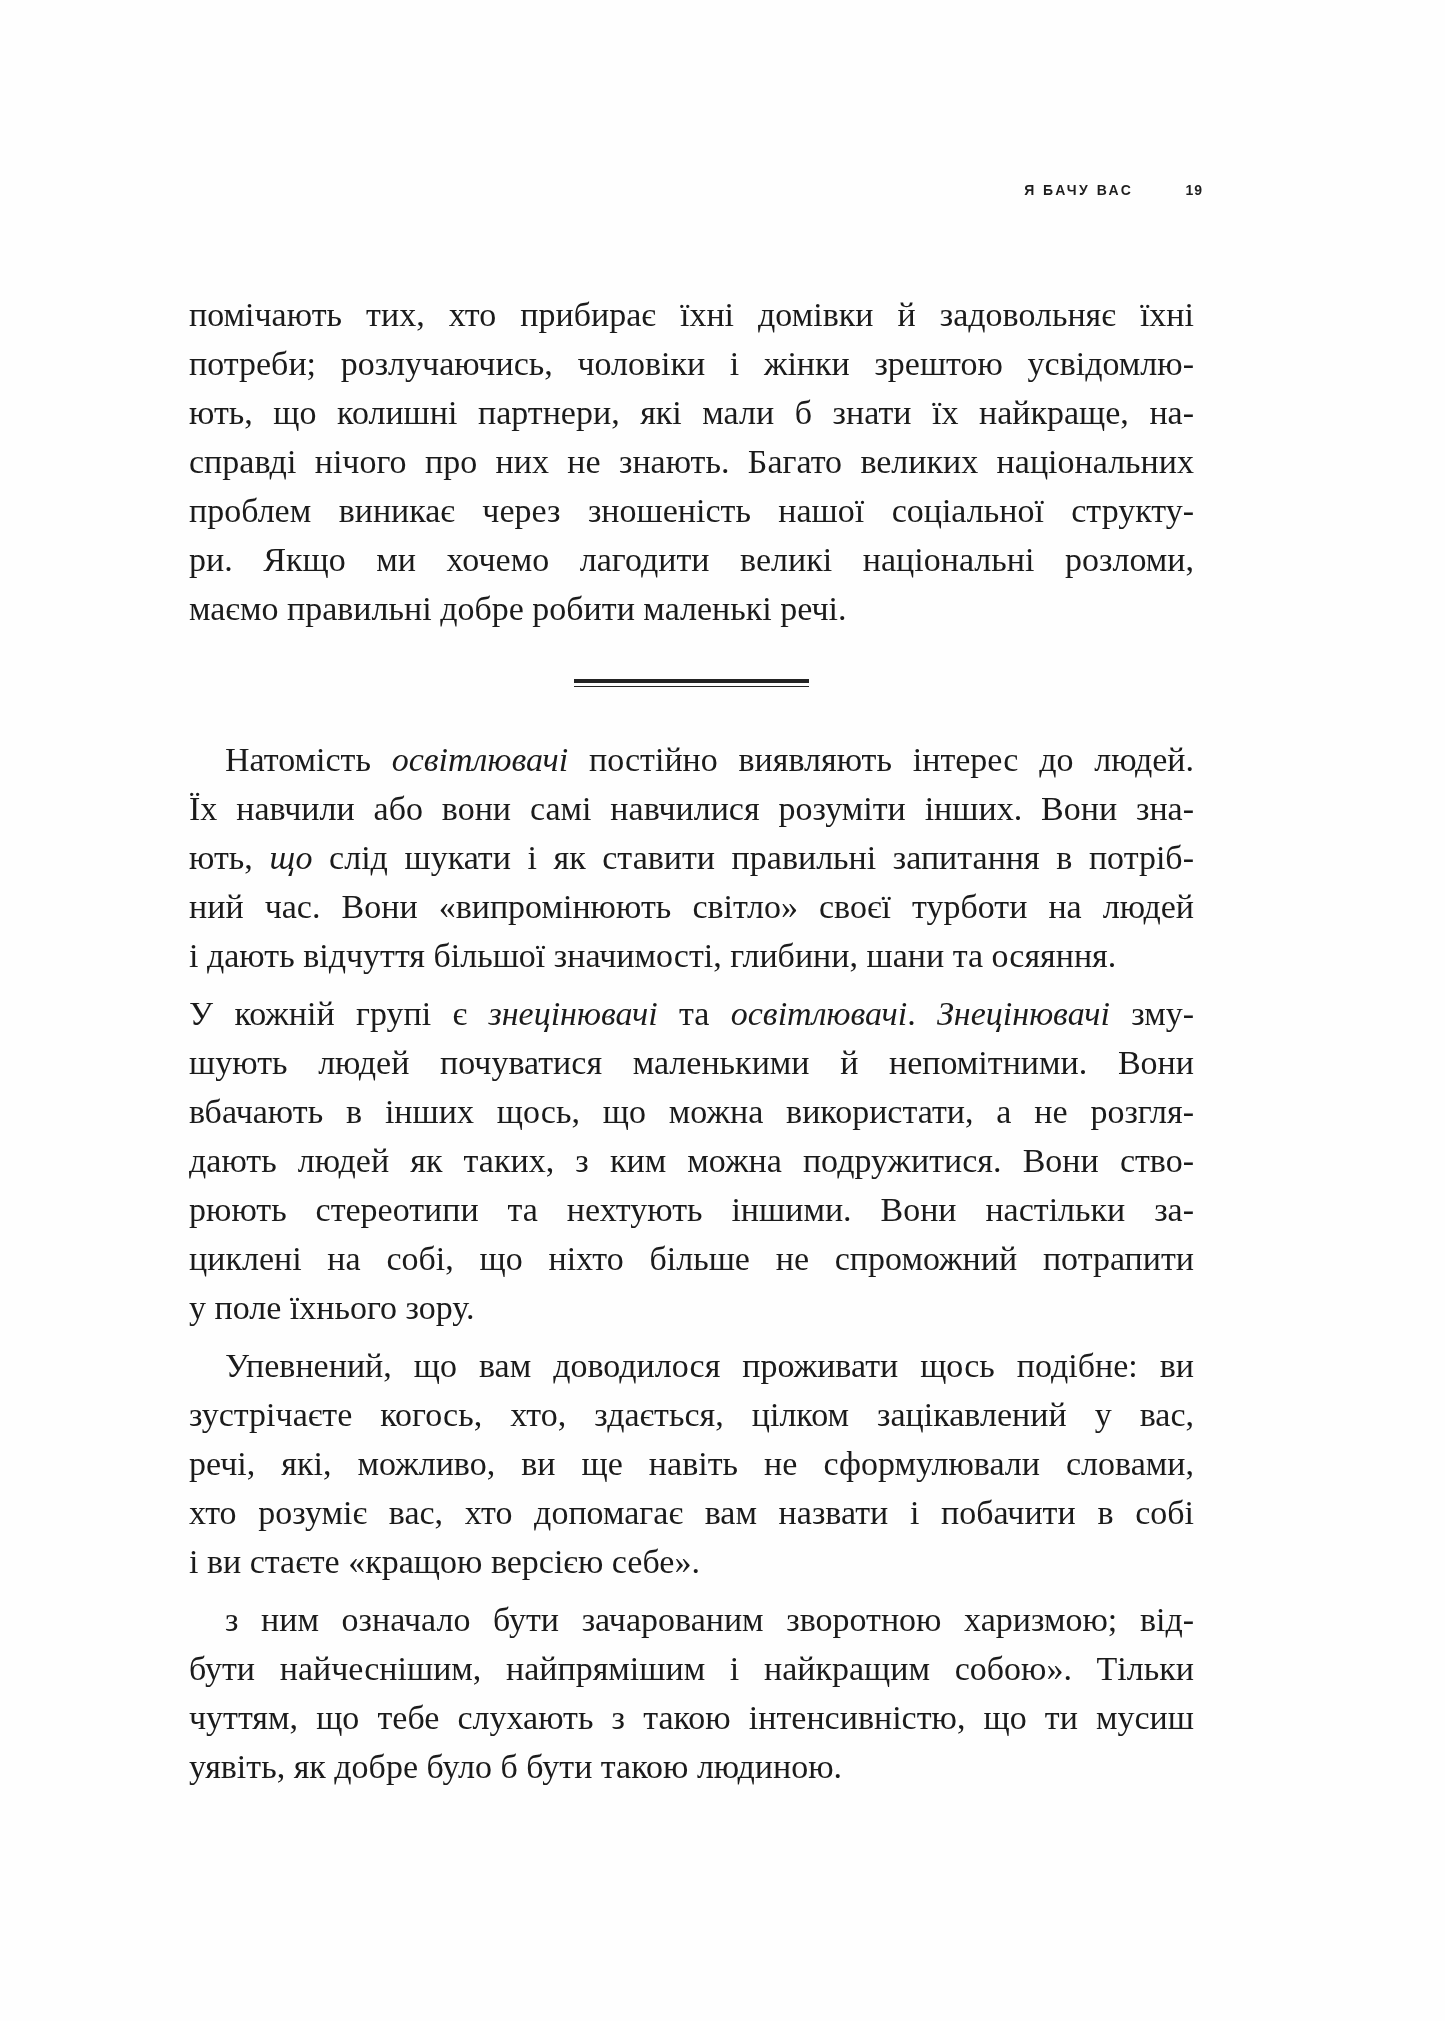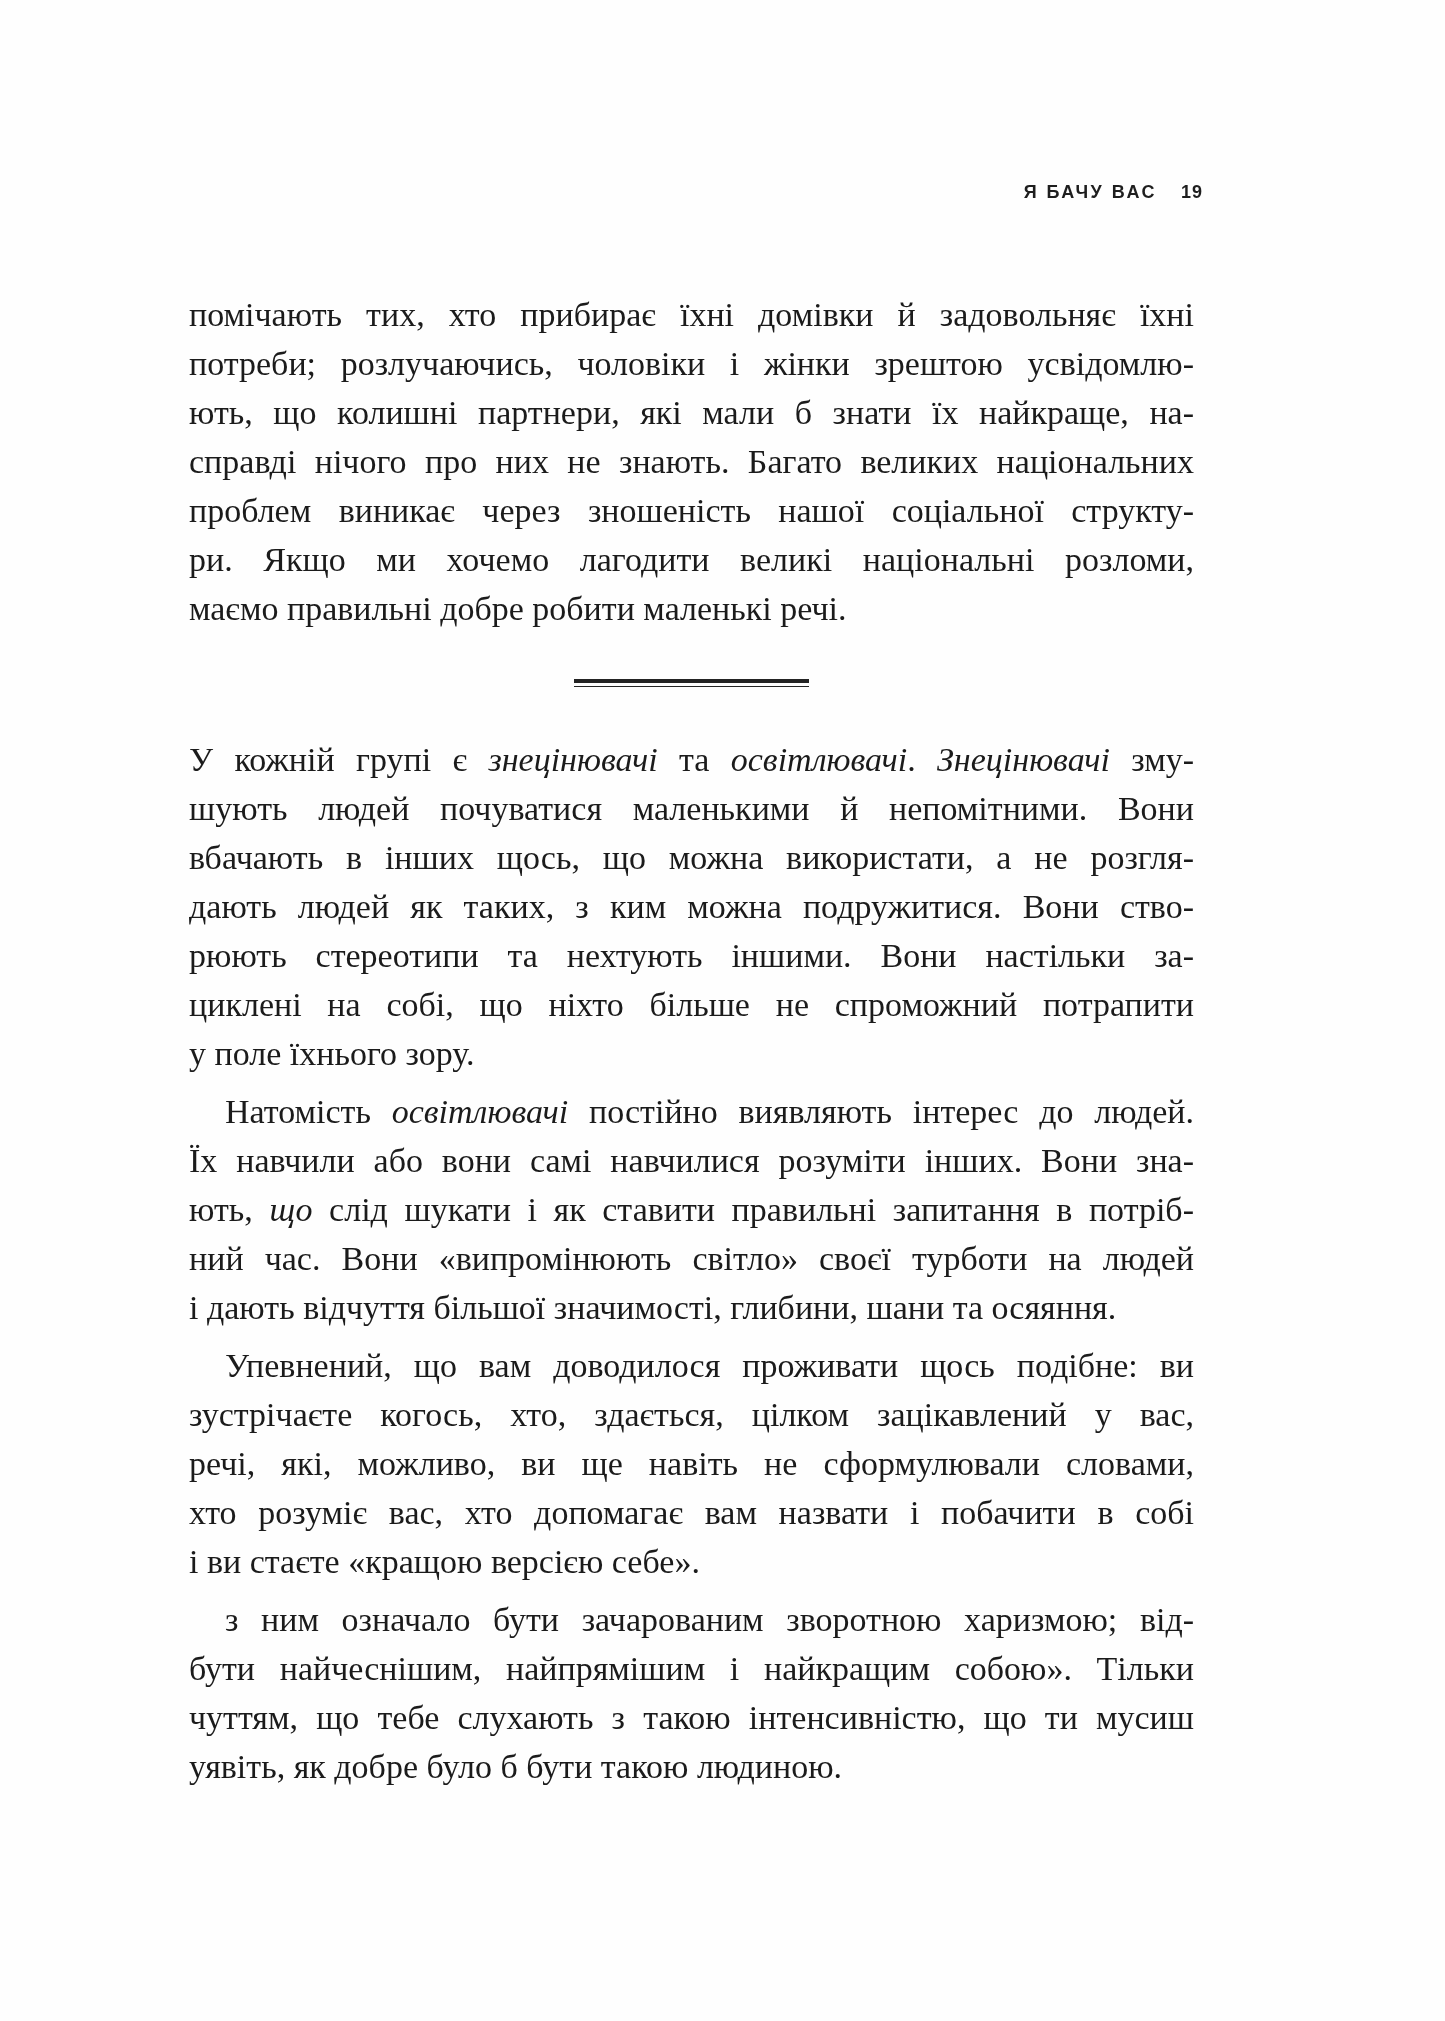--- a/index.html
+++ b/index.html
@@ -20,24 +20,24 @@
     left: 180px; top: 0;
     width: 1023px;
   }
   .running-header {
     position: absolute;
     top: 182px; left: 0;
     width: 100%;
     display: flex;
     justify-content: flex-end;
     align-items: baseline;
-    gap: 24px;
+    gap: 52px;
     font-family: "Liberation Sans", sans-serif;
     font-weight: bold;
-    font-size: 18px;
+    font-size: 14px;
     letter-spacing: 2.5px;
     color: #1e1e1e;
     white-space: nowrap;
   }
   .running-header .page-number { letter-spacing: 1px; }
   .content {
     position: absolute;
     top: 281px; left: 0;
     width: 100%;
     font-size: 34px;
@@ -77,35 +77,35 @@
         <div class="paragraph">
           <div class="line"><span>помічають тих, хто прибирає їхні домівки й задовольняє їхні</span></div>
           <div class="line"><span>потреби; розлучаючись, чоловіки і жінки зрештою усвідомлю-</span></div>
           <div class="line"><span>ють, що колишні партнери, які мали б знати їх найкраще, на-</span></div>
           <div class="line"><span>справді нічого про них не знають. Багато великих національних</span></div>
           <div class="line"><span>проблем виникає через зношеність нашої соціальної структу-</span></div>
           <div class="line"><span>ри. Якщо ми хочемо лагодити великі національні розломи,</span></div>
           <div class="line last"><span>маємо правильні добре робити маленькі речі.</span></div>
         </div>
         <div class="divider"></div>
+        <div class="paragraph indent">
+          <div class="line"><span>Натомість </span><span class="italic">освітлювачі</span><span> постійно виявляють інтерес до людей.</span></div>
+          <div class="line"><span>Їх навчили або вони самі навчилися розуміти інших. Вони зна-</span></div>
+          <div class="line"><span>ють, </span><span class="italic">що</span><span> слід шукати і як ставити правильні запитання в потріб-</span></div>
+          <div class="line"><span>ний час. Вони «випромінюють світло» своєї турботи на людей</span></div>
+          <div class="line last"><span>і дають відчуття більшої значимості, глибини, шани та осяяння.</span></div>
+        </div>
         <div class="paragraph">
           <div class="line"><span>У кожній групі є </span><span class="italic">знецінювачі</span><span> та </span><span class="italic">освітлювачі</span><span>. </span><span class="italic">Знецінювачі</span><span> зму-</span></div>
           <div class="line"><span>шують людей почуватися маленькими й непомітними. Вони</span></div>
           <div class="line"><span>вбачають в інших щось, що можна використати, а не розгля-</span></div>
           <div class="line"><span>дають людей як таких, з ким можна подружитися. Вони ство-</span></div>
           <div class="line"><span>рюють стереотипи та нехтують іншими. Вони настільки за-</span></div>
           <div class="line"><span>циклені на собі, що ніхто більше не спроможний потрапити</span></div>
           <div class="line last"><span>у поле їхнього зору.</span></div>
-        </div>
-        <div class="paragraph indent">
-          <div class="line"><span>Натомість </span><span class="italic">освітлювачі</span><span> постійно виявляють інтерес до людей.</span></div>
-          <div class="line"><span>Їх навчили або вони самі навчилися розуміти інших. Вони зна-</span></div>
-          <div class="line"><span>ють, </span><span class="italic">що</span><span> слід шукати і як ставити правильні запитання в потріб-</span></div>
-          <div class="line"><span>ний час. Вони «випромінюють світло» своєї турботи на людей</span></div>
-          <div class="line last"><span>і дають відчуття більшої значимості, глибини, шани та осяяння.</span></div>
         </div>
         <div class="paragraph indent">
           <div class="line"><span>Упевнений, що вам доводилося проживати щось подібне: ви</span></div>
           <div class="line"><span>зустрічаєте когось, хто, здається, цілком зацікавлений у вас,</span></div>
           <div class="line"><span>речі, які, можливо, ви ще навіть не сформулювали словами,</span></div>
           <div class="line"><span>хто розуміє вас, хто допомагає вам назвати і побачити в собі</span></div>
           <div class="line last"><span>і ви стаєте «кращою версією себе».</span></div>
         </div>
         <div class="paragraph indent">
           <div class="line"><span>з ним означало бути зачарованим зворотною харизмою; від-</span></div>

